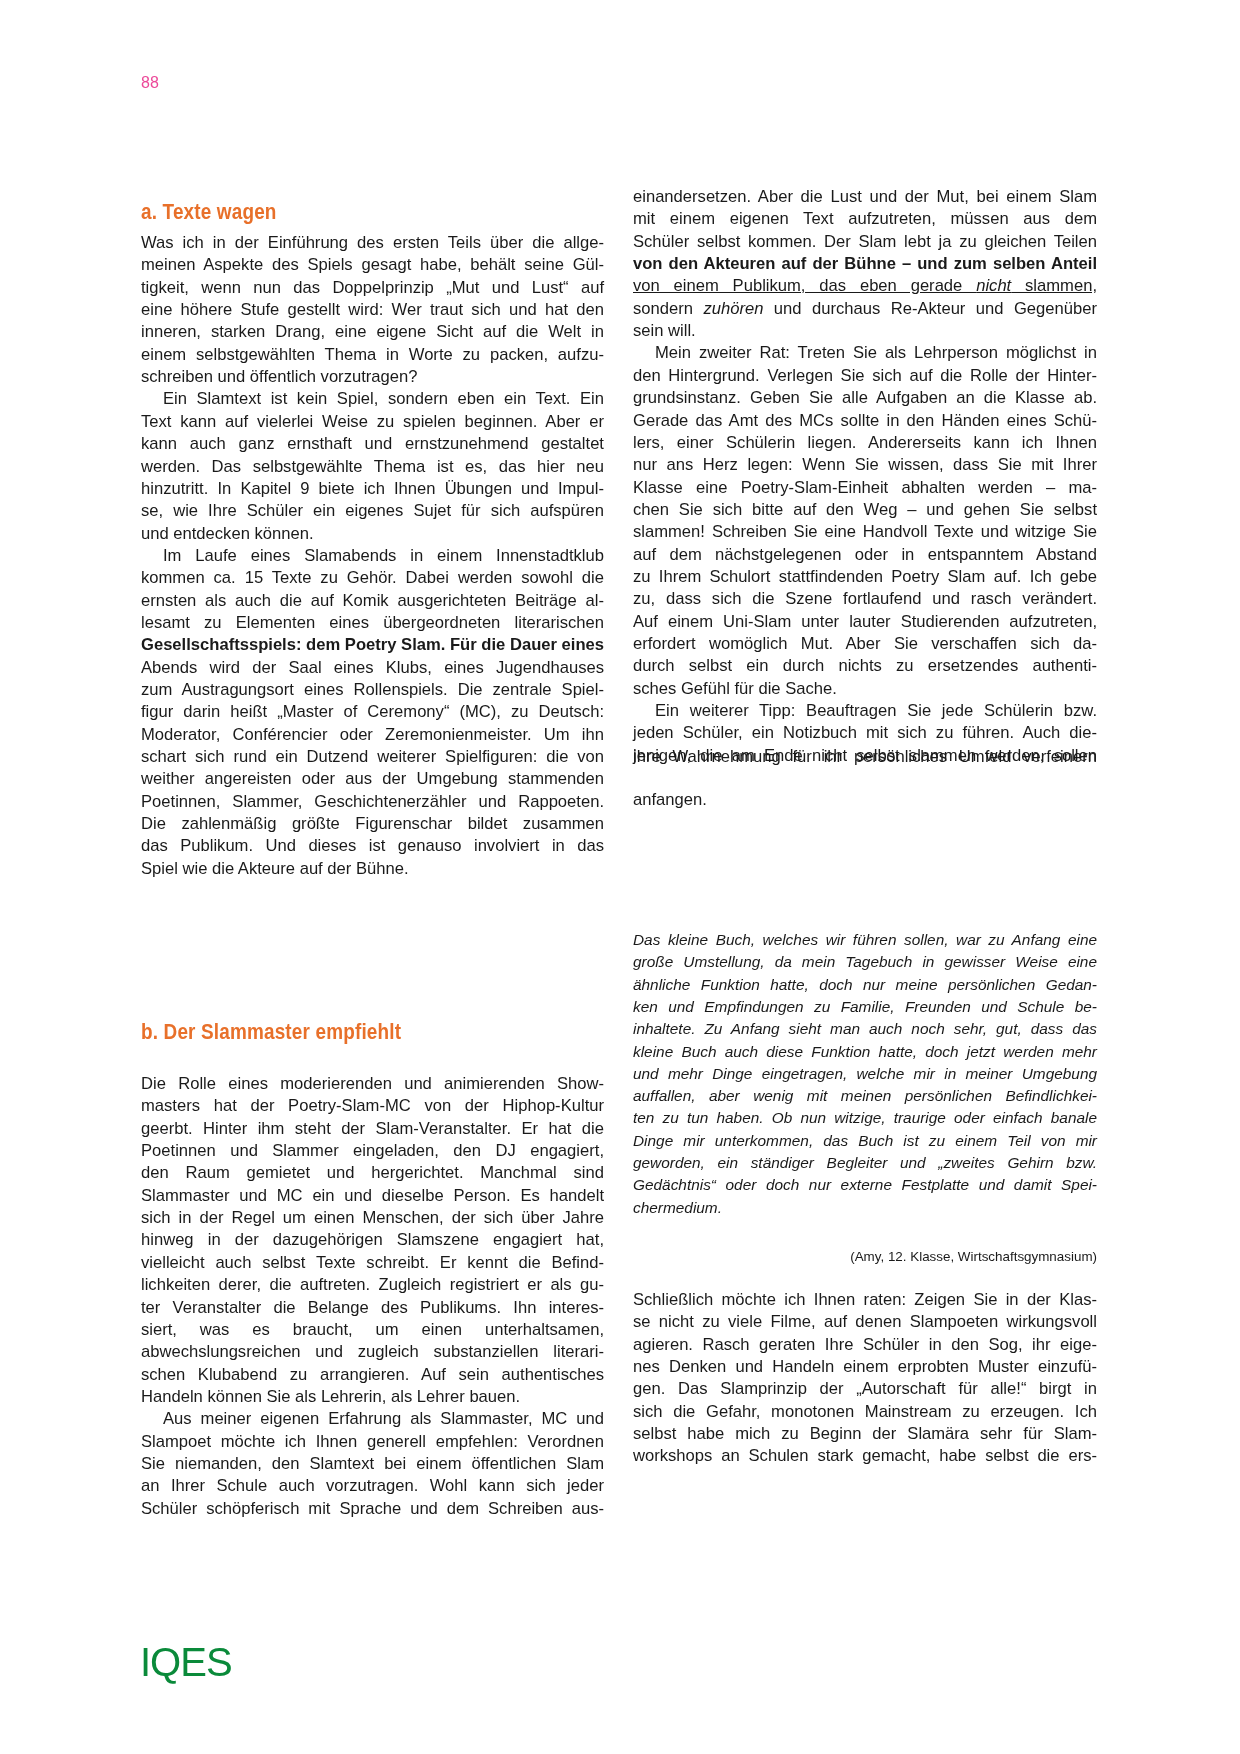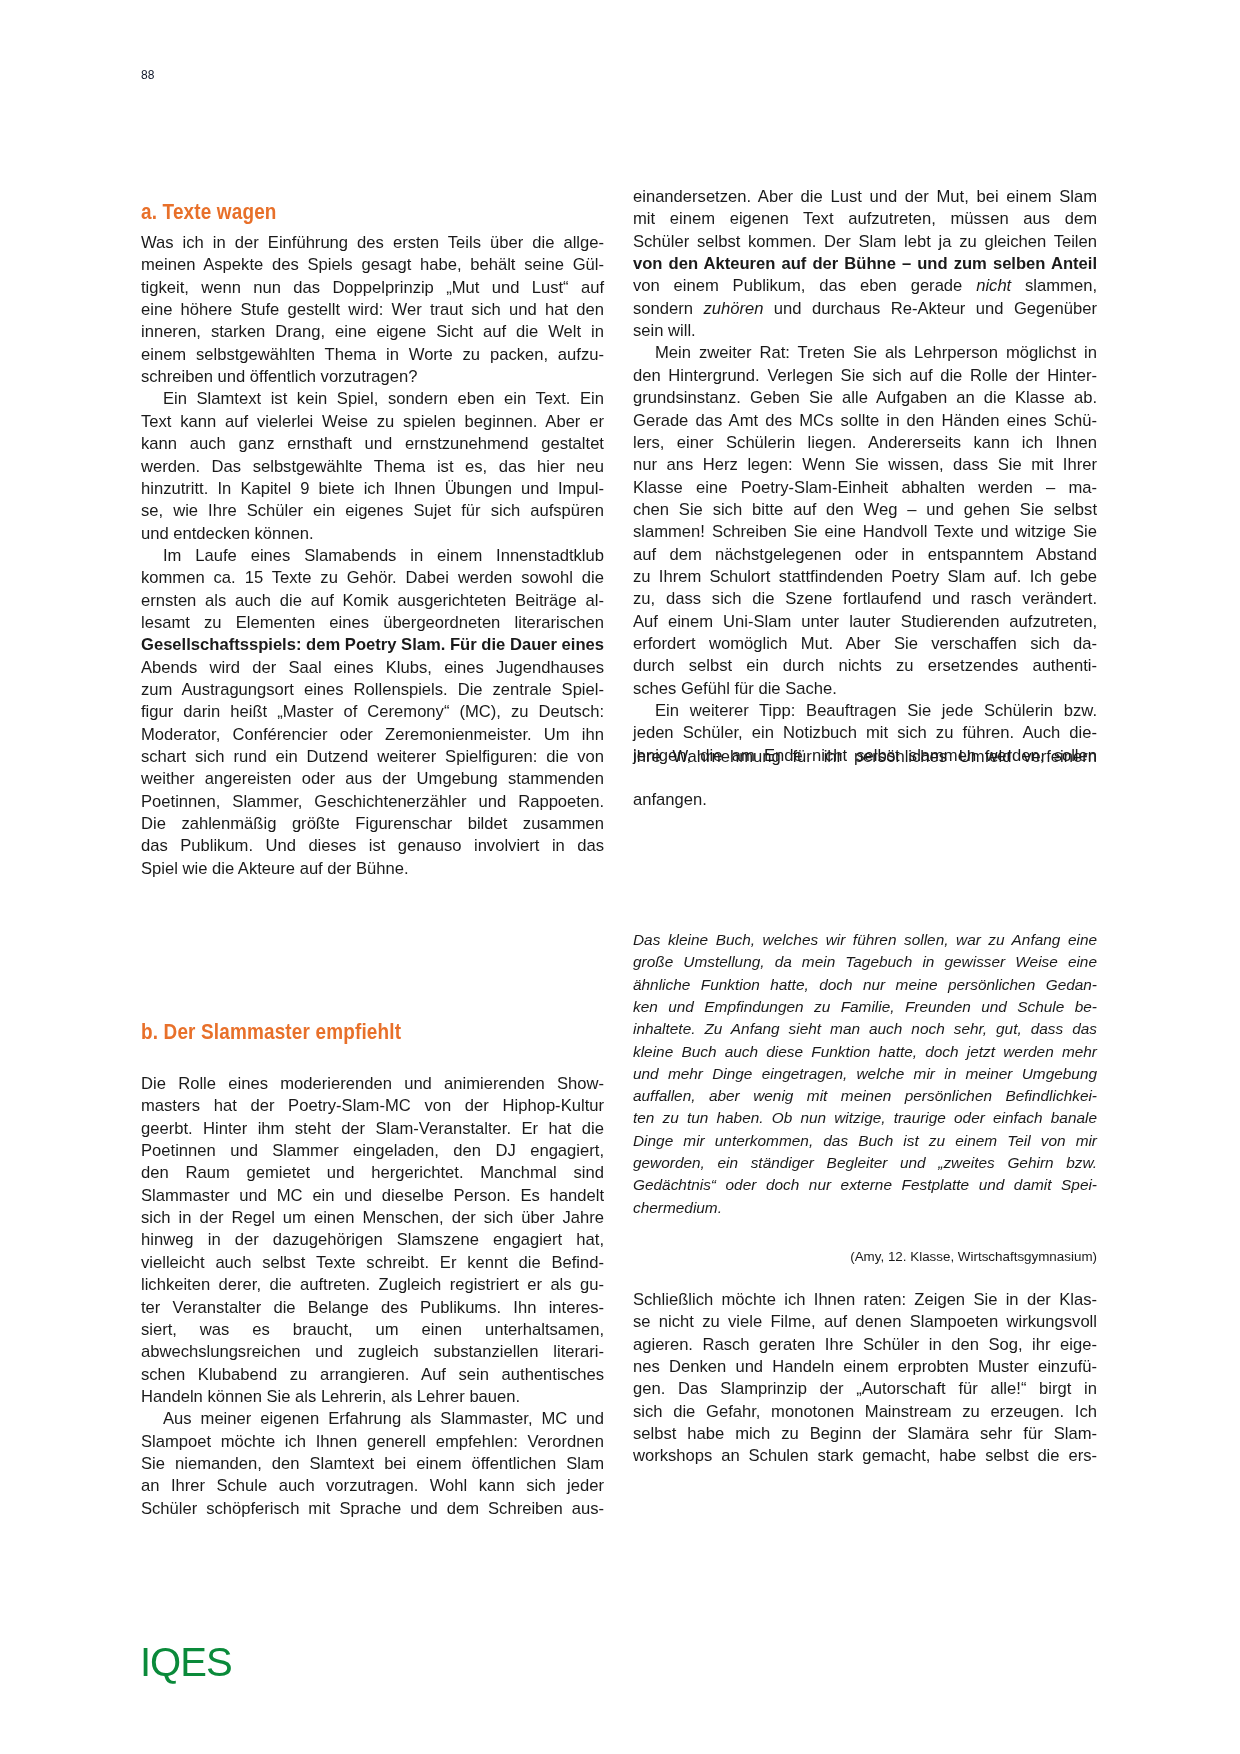--- a/index.html
+++ b/index.html
@@ -1,18 +1,18 @@
 <!DOCTYPE html>
 <html><head>
   <meta charset="utf-8">
   <style>
     html, body { margin: 0; padding: 0; background: #ffffff; }
     body { width: 1240px; height: 1754px; position: relative; overflow: hidden;
            font-family: "Liberation Sans", "DejaVu Sans", sans-serif; color: #1a1a1a; }
-    .page-number { position: absolute; left: 141px; top: 68px; font-size: 12px; color: #0f172a; }
+    .page-number { position: absolute; left: 141px; top: 74px; font-size: 16px; color: #ec4899; }
     .col { position: absolute; top: 0; width: 463px; }
     .col-left { left: 141px; }
     .col-right { left: 633px; width: 464px; }
     .heading { position: absolute; font-family: "Liberation Sans", sans-serif; font-weight: bold;
                font-size: 22px; color: #e8702a; letter-spacing: 0.2px; transform: scaleX(0.86); transform-origin: left center; white-space: nowrap; }
     .line { position: absolute; left: 0; width: 100%; font-size: 16.6px; line-height: 25px; height: 25px;
             white-space: nowrap; text-align: justify; text-align-last: justify; }
     .line.last { text-align-last: left; }
     .line.indent { padding-left: 22px; box-sizing: border-box; }
     .line.italic { font-style: italic; font-size: 15.4px; }
@@ -84,21 +84,21 @@
         <div class="line" style="top: 1495.65px;">Schüler schöpferisch mit Sprache und dem Schreiben aus-</div>
       </div>
   </div>
 
   <div class="col col-right">
     <div id="right-1">
         <div class="line" style="top: 184px;">einandersetzen. Aber die Lust und der Mut, bei einem Slam</div>
         <div class="line" style="top: 206.35px;">mit einem eigenen Text aufzutreten, müssen aus dem</div>
         <div class="line" style="top: 228.7px;">Schüler selbst kommen. Der Slam lebt ja zu gleichen Teilen</div>
         <div class="line" style="top: 251.05px; font-weight: bold;">von den Akteuren auf der Bühne – und zum selben Anteil</div>
-        <div class="line" style="top: 273.4px;">von einem Publikum, das eben gerade <span class="em">nicht</span> slammen,</div>
+        <div class="line" style="top: 273.4px; text-decoration: underline;">von einem Publikum, das eben gerade <span class="em">nicht</span> slammen,</div>
         <div class="line" style="top: 295.75px;">sondern <span class="em">zuhören</span> und durchaus Re-Akteur und Gegenüber</div>
         <div class="line last" style="top: 318.1px;">sein will.</div>
         <div class="line indent" style="top: 340.45px;">Mein zweiter Rat: Treten Sie als Lehrperson möglichst in</div>
         <div class="line" style="top: 362.8px;">den Hintergrund. Verlegen Sie sich auf die Rolle der Hinter-</div>
         <div class="line" style="top: 385.15px;">grundsinstanz. Geben Sie alle Aufgaben an die Klasse ab.</div>
         <div class="line" style="top: 407.5px;">Gerade das Amt des MCs sollte in den Händen eines Schü-</div>
         <div class="line" style="top: 429.85px;">lers, einer Schülerin liegen. Andererseits kann ich Ihnen</div>
         <div class="line" style="top: 452.2px;">nur ans Herz legen: Wenn Sie wissen, dass Sie mit Ihrer</div>
         <div class="line" style="top: 474.55px;">Klasse eine Poetry-Slam-Einheit abhalten werden – ma-</div>
         <div class="line" style="top: 496.9px;">chen Sie sich bitte auf den Weg – und gehen Sie selbst</div>

